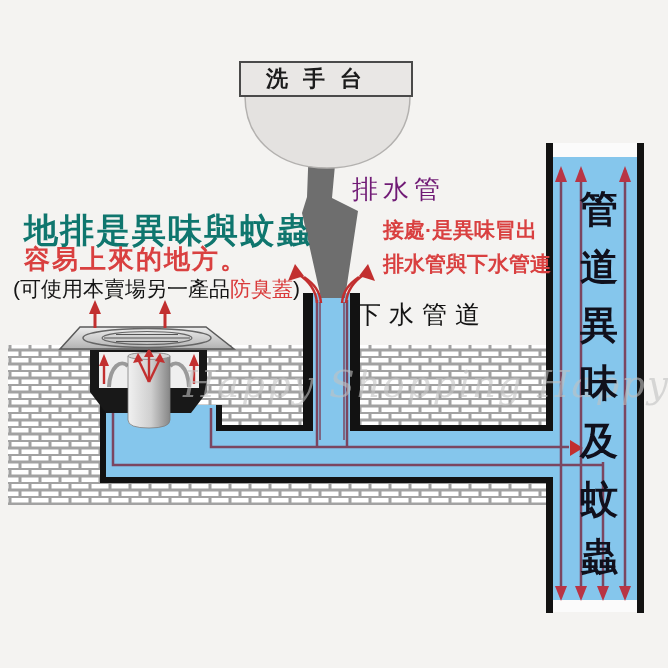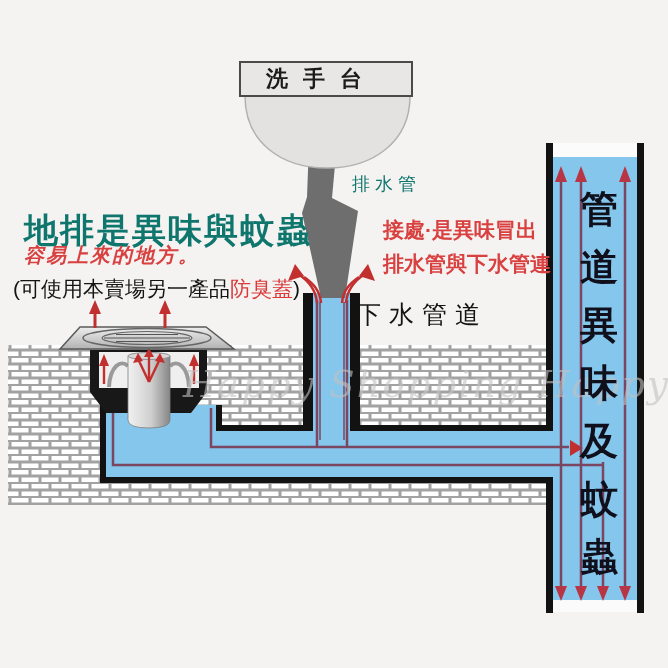--- a/index.html
+++ b/index.html
@@ -2,23 +2,23 @@
 <html><head>
 <meta charset="utf-8">
 <style>
   html,body{margin:0;padding:0;}
   body{background:#ffffff;font-family:"Liberation Sans","DejaVu Sans",sans-serif;}
   .stage{position:relative;width:668px;height:668px;background:#f4f3f1;overflow:hidden;}
   .stage svg{position:absolute;left:0;top:0;}
   .lbl{position:absolute;white-space:nowrap;}
   .sink-label{left:240px;top:62px;width:148px;height:34px;display:flex;align-items:center;justify-content:center;
     font-size:22px;font-weight:bold;color:#1c1c1c;letter-spacing:15px;text-indent:15px;}
-  .drainpipe-label{left:352px;top:172px;font-size:18px;color:#0f766e;letter-spacing:5px;text-align:center;}
+  .drainpipe-label{left:352px;top:172px;font-size:26px;color:#701a75;letter-spacing:5px;text-align:center;}
   .red-head1{left:24px;top:208px;font-size:34px;font-weight:bold;color:#0f766e;letter-spacing:2px;}
-  .red-head2{left:24px;top:242px;font-size:20px;font-weight:bold;color:#d94040;letter-spacing:2px;font-style:italic;}
+  .red-head2{left:24px;top:242px;font-size:26px;font-weight:bold;color:#d94040;letter-spacing:2px;}
   .note-line{left:13px;top:275px;font-size:21px;color:#141414;}
   .note-line .hl{color:#d93a3a;}
   .junction{left:383px;top:213px;font-size:21px;font-weight:bold;color:#d94040;line-height:33.5px;}
   .sewer-label{left:356px;top:298px;font-size:25px;color:#141414;letter-spacing:8px;}
   .duct-text{left:553px;top:180px;width:92px;display:flex;flex-direction:column;align-items:center;
     font-size:38px;line-height:58px;font-weight:600;color:#10101c;}
   .watermark{left:183px;top:360px;font-family:"DejaVu Serif","Liberation Serif",serif;font-style:italic;
     font-size:37px;color:#c2c2c2;opacity:.6;letter-spacing:2px;}
 </style>
 </head>

